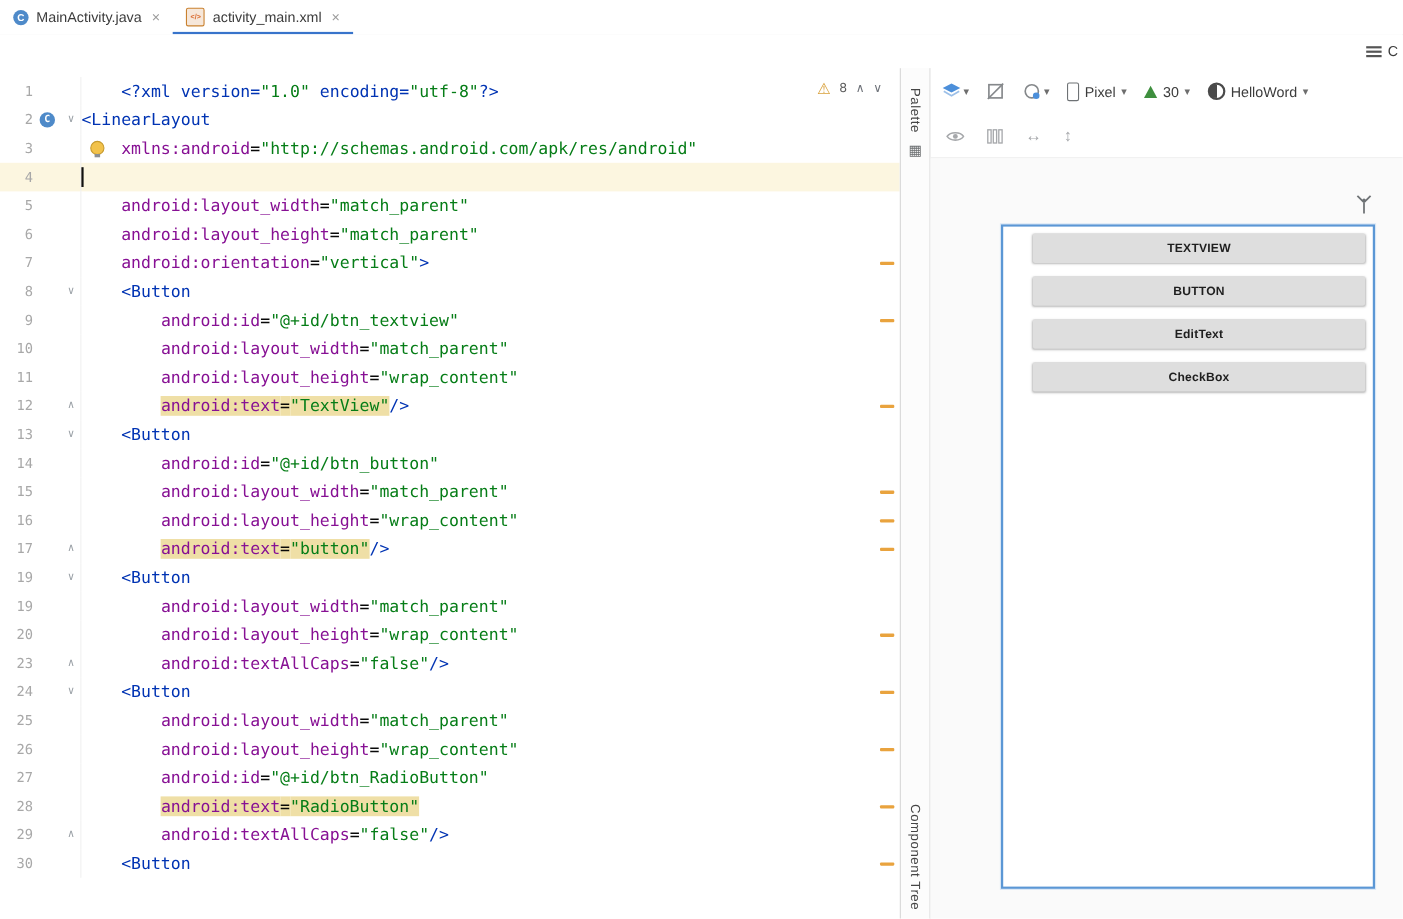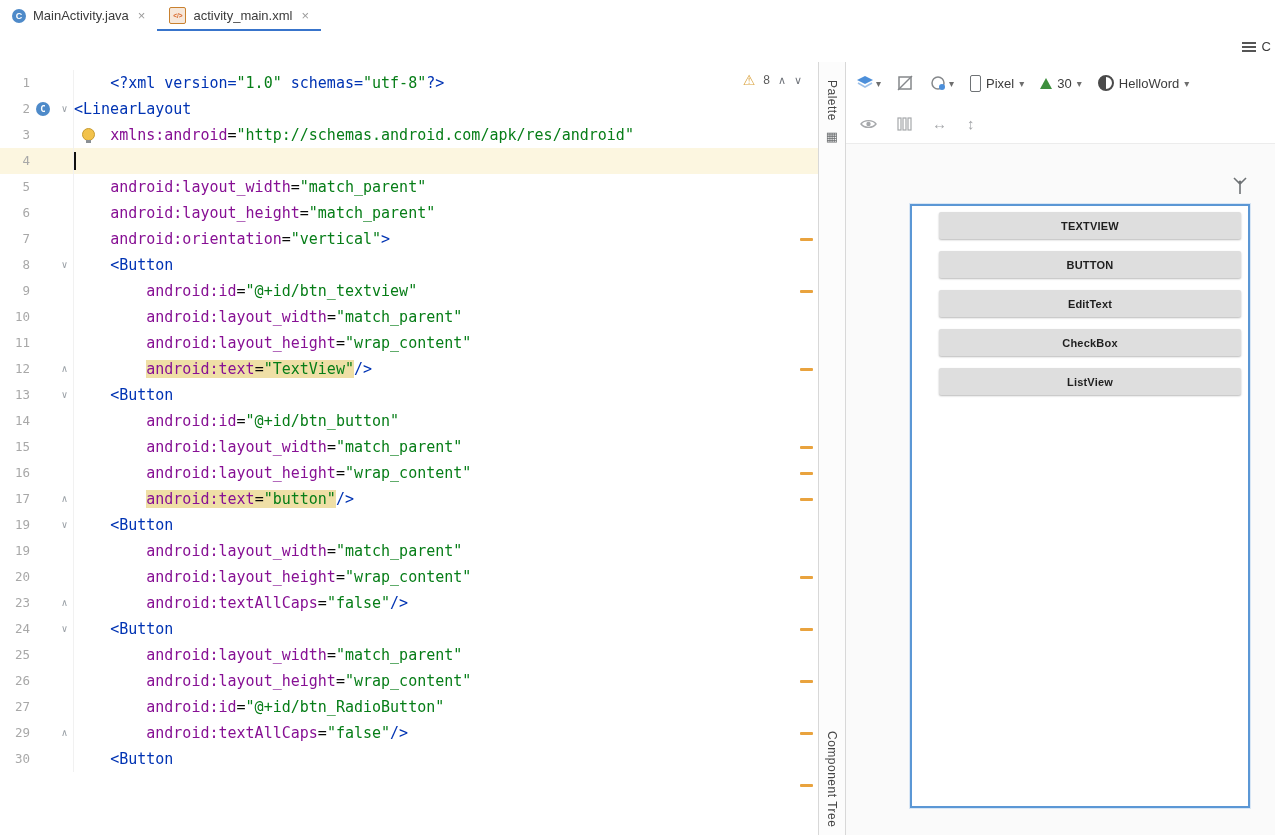--- a/index.html
+++ b/index.html
@@ -108,21 +108,21 @@
   <span class="burger"></span>
   <span>C</span>
 </div>
 
 <div class="editor">
   <div class="lines">
       <div class="line">
         <span class="ln">1</span>
         <span class="gicon"></span>
         <span class="gfold"></span>
-        <span class="codecell"><span class="tk-p">    </span><span class="tk-t">&lt;?xml version=</span><span class="tk-s">"1.0"</span><span class="tk-t"> schemas=</span><span class="tk-s">"utf-8"</span><span class="tk-t">?&gt;</span></span>
+        <span class="codecell"><span class="tk-p">    </span><span class="tk-t">&lt;?xml version=</span><span class="tk-s">"1.0"</span><span class="tk-t"> encoding=</span><span class="tk-s">"utf-8"</span><span class="tk-t">?&gt;</span></span>
       </div>
       <div class="line">
         <span class="ln">2</span>
         <span class="gicon">
           <span class="classicon">C</span>
         </span>
         <span class="gfold">∨</span>
         <span class="codecell"><span class="tk-t">&lt;LinearLayout</span></span>
       </div>
       <div class="line">
@@ -255,20 +255,26 @@
         <span class="ln">26</span>
         <span class="gicon"></span>
         <span class="gfold"></span>
         <span class="codecell"><span class="tk-p">        </span><span class="tk-a">android:layout_height</span><span class="tk-p">=</span><span class="tk-s">"wrap_content"</span></span>
       </div>
       <div class="line">
         <span class="ln">27</span>
         <span class="gicon"></span>
         <span class="gfold"></span>
         <span class="codecell"><span class="tk-p">        </span><span class="tk-a">android:id</span><span class="tk-p">=</span><span class="tk-s">"@+id/btn_RadioButton"</span></span>
+      </div>
+      <div class="line">
+        <span class="ln">28</span>
+        <span class="gicon"></span>
+        <span class="gfold"></span>
+        <span class="codecell"><span class="tk-p">        </span><span class="tk-a hl">android:text</span><span class="tk-p hl">=</span><span class="tk-s hl">"RadioButton"</span></span>
       </div>
       <div class="line">
         <span class="ln">29</span>
         <span class="gicon"></span>
         <span class="gfold">∧</span>
         <span class="codecell"><span class="tk-p">        </span><span class="tk-a">android:textAllCaps</span><span class="tk-p">=</span><span class="tk-s">"false"</span><span class="tk-t">/&gt;</span></span>
       </div>
       <div class="line">
         <span class="ln">30</span>
         <span class="gicon"></span>
@@ -372,18 +378,17 @@
         <line x1="9" y1="8" x2="15" y2="2" stroke="#6E7275" stroke-width="1.6"></line>
         <circle cx="9" cy="6" r="1.6" fill="#6E7275"></circle>
       </svg>
     </span>
     <div class="frame">
       <div class="btn-list">
           <div class="a-btn">TEXTVIEW</div>
           <div class="a-btn">BUTTON</div>
           <div class="a-btn">EditText</div>
           <div class="a-btn">CheckBox</div>
-          <div class="a-btn">ListView</div>
         </div>
     </div>
   </div>
 
 </div>
 
 </body></html>

